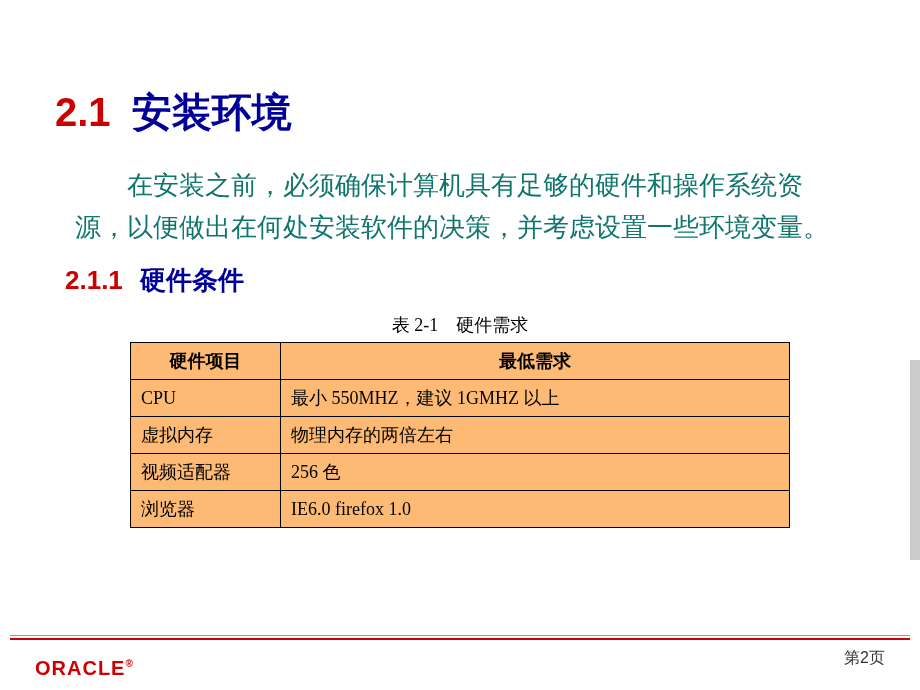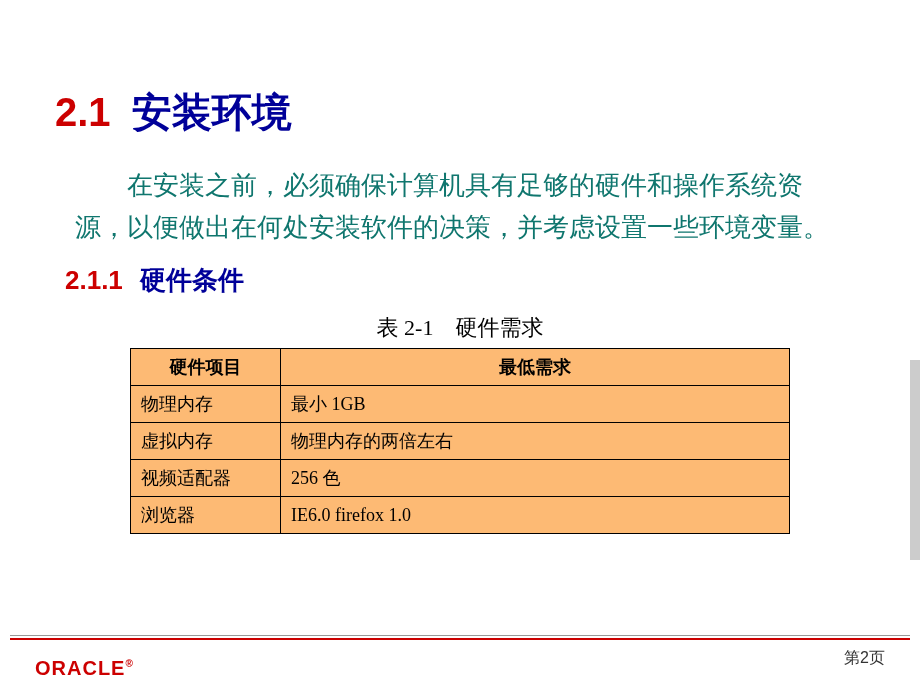--- a/index.html
+++ b/index.html
@@ -50,21 +50,21 @@
     }
     .heading-2 .subsection-num {
       color: #cc0000;
     }
     .heading-2 .subsection-title {
       color: #000099;
       margin-left: 10px;
     }
     .table-caption {
       text-align: center;
-      font-size: 22px;
+      font-size: 18px;
       font-family: "SimSun", serif;
       margin-bottom: 5px;
       color: #000000;
     }
     .hw-table {
       border-collapse: collapse;
       margin: 0 auto;
       width: 660px;
       background: #fdba74;
       font-family: "SimSun", serif;
@@ -151,22 +151,22 @@
 
   <table class="hw-table">
     <thead>
       <tr>
         <th class="col-item">硬件项目</th>
         <th>最低需求</th>
       </tr>
     </thead>
     <tbody>
       <tr>
-        <td>物理内存</td>
-        <td>最小 1GB</td>
+        <td>CPU</td>
+        <td>最小 550MHZ，建议 1GMHZ 以上</td>
       </tr>
       <tr>
         <td>虚拟内存</td>
         <td>物理内存的两倍左右</td>
       </tr>
       <tr>
         <td>视频适配器</td>
         <td>256 色</td>
       </tr>
       <tr>

